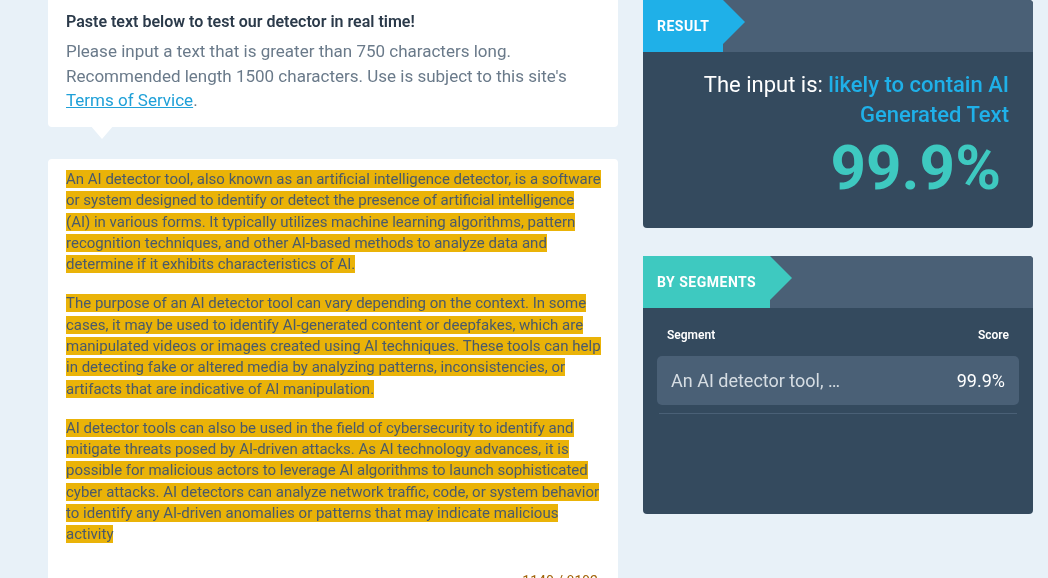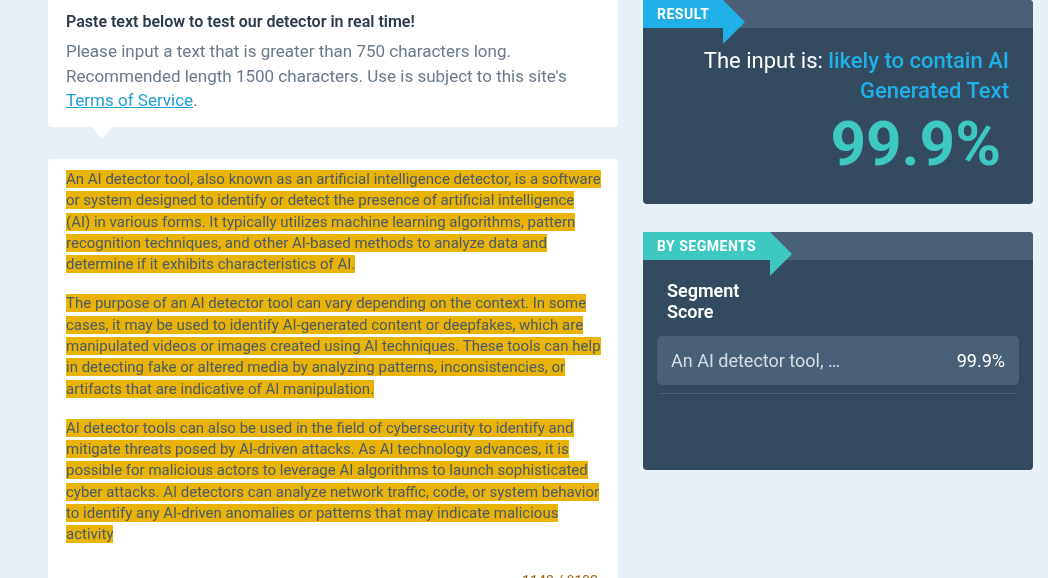--- a/index.html
+++ b/index.html
@@ -84,21 +84,21 @@
       padding: 6px 14px 4px 0;
     }
 
     
     .card {
       background: #344a5e;
       border-radius: 4px;
       padding-bottom: 16px;
     }
     .badge-bar {
-      height: 28px;
+      height: 52px;
       background: #4a6076;
       border-radius: 4px 4px 0 0;
       display: flex;
       align-items: stretch;
     }
     .badge {
       background: #1fb0e8;
       color: #fff;
       font-size: 14px;
       font-weight: 700;
@@ -139,42 +139,41 @@
       font-weight: 700;
       text-align: right;
       margin-top: 2px;
       padding-right: 8px;
     }
     .seg-headers {
       display: flex;
       justify-content: space-between;
       padding: 20px 24px 14px;
       color: #fff;
-      font-size: 18px;
+      font-size: 12px;
       font-weight: 600;
-      flex-direction: column;
     }
     .seg-list { padding: 0 14px; }
     .seg-row {
       background: #4a6076;
       border-radius: 5px;
       padding: 14px 14px;
       display: flex;
       justify-content: space-between;
       color: #d6dde3;
       font-size: 18px;
       margin-bottom: 8px;
     }
     .seg-row .score { color: #fff; }
     .seg-divider {
       height: 1px;
       background: #4a6076;
       margin: 6px 2px 0;
     }
-    .card.segments { padding-bottom: 76px; }
+    .card.segments { padding-bottom: 100px; }
     .para-gap { height: 18px; }
   </style>
 </head>
 <body>
 
 <div class="left-col">
   <div class="header-section">
     <div class="header-title">Paste text below to test our detector in real time!</div>
     <div class="header-sub">
       <span>Please input a text that is greater than 750 characters long. Recommended length 1500 characters. Use is subject to this site's </span><a class="tos-link">Terms of Service</a><span>.</span>

